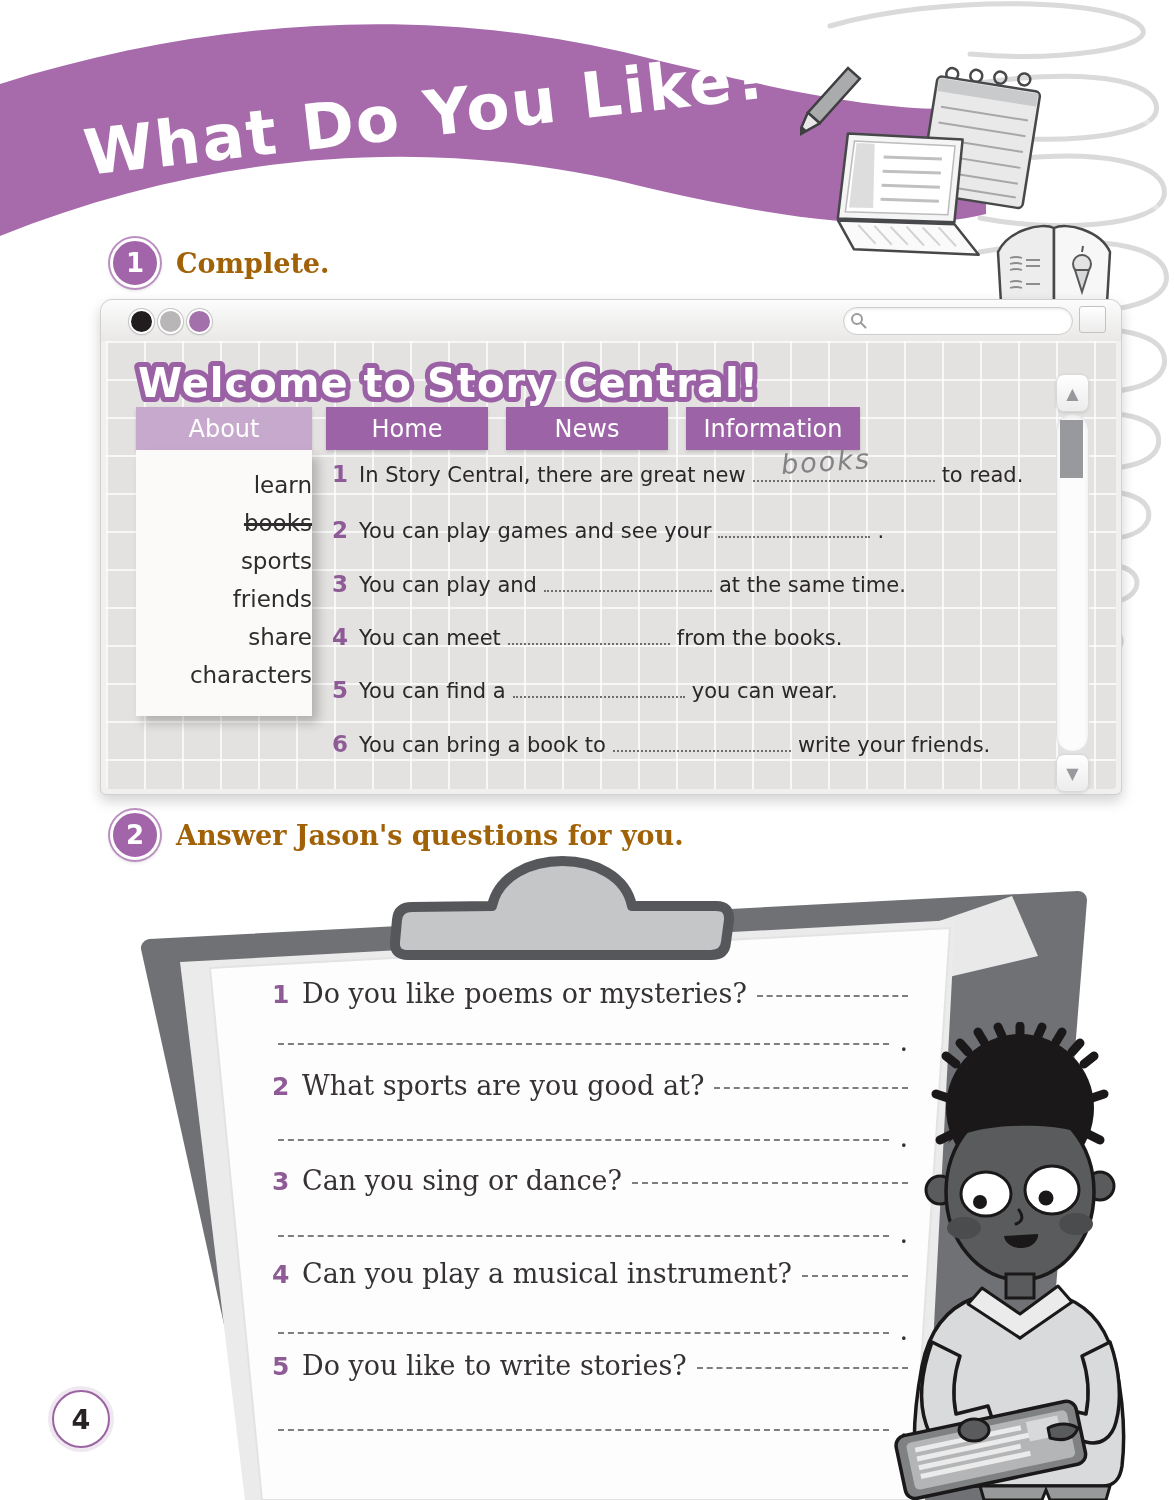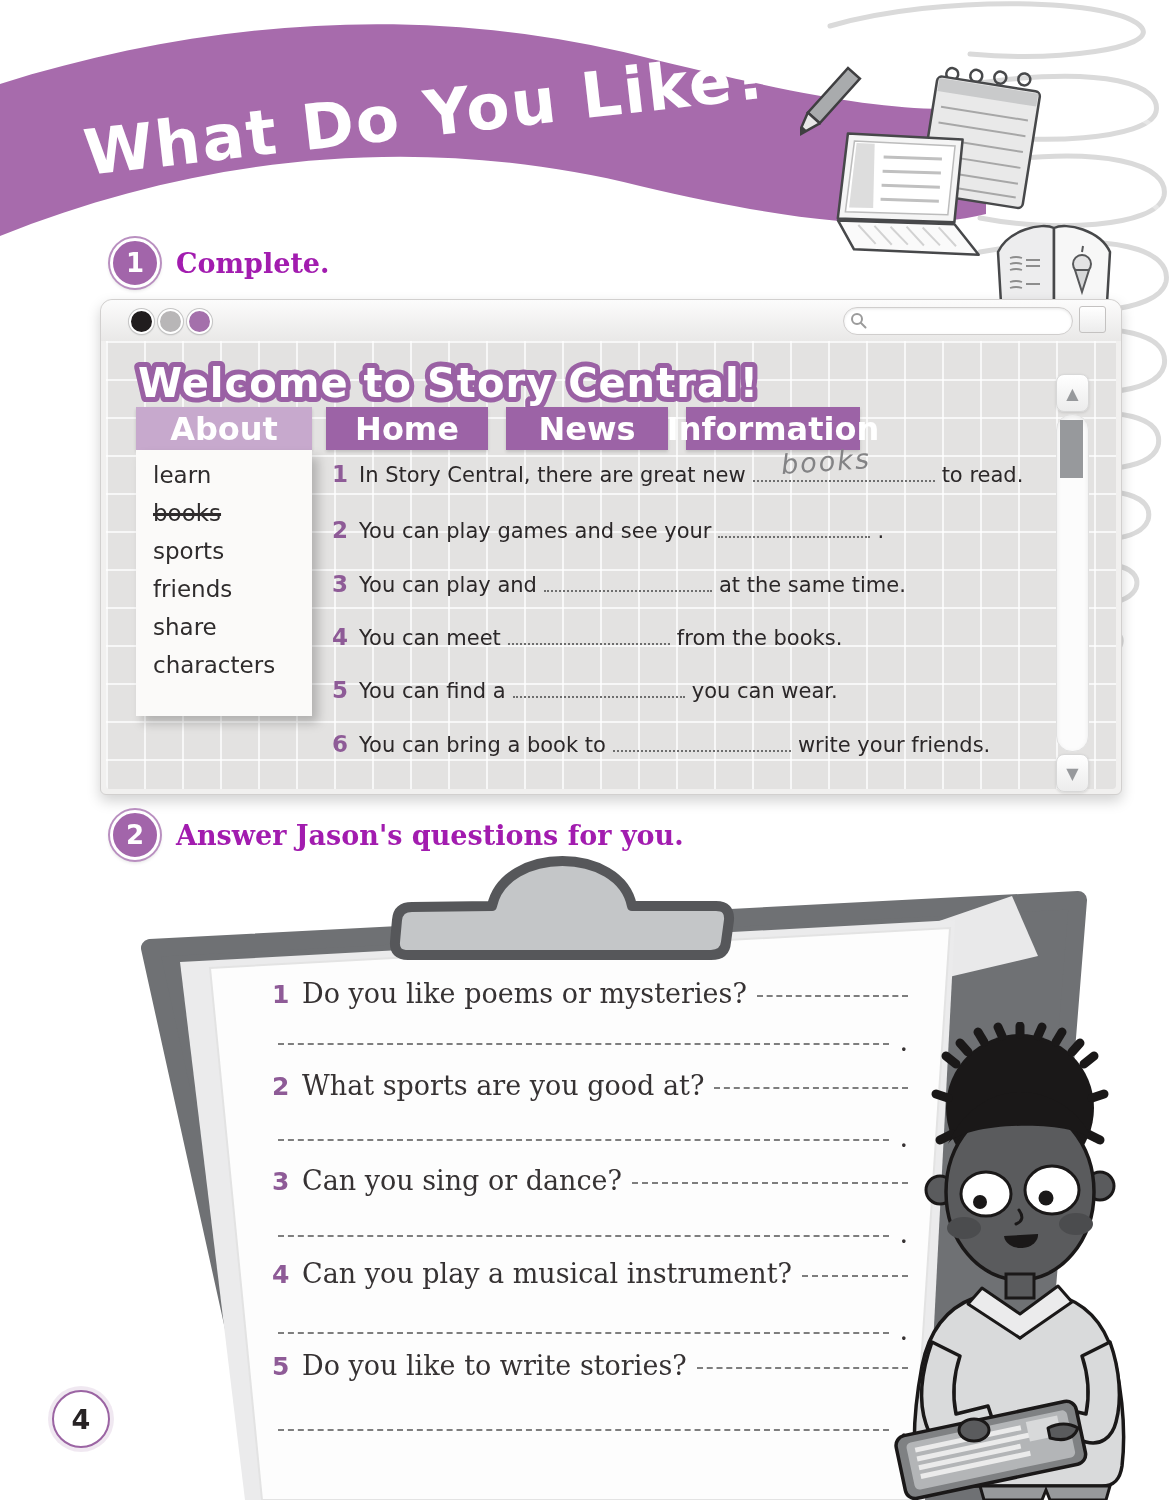--- a/index.html
+++ b/index.html
@@ -14,21 +14,21 @@
     font-size:63px;font-weight:800;letter-spacing:2px;transform:rotate(-6.5deg);
     font-family:"DejaVu Sans",sans-serif;white-space:nowrap;}
   .deco-svg{position:absolute;left:800px;top:40px;z-index:2;}
   
   .ex-header{position:absolute;z-index:2;display:flex;align-items:center;}
   .ex1{left:110px;top:238px;}
   .ex2{left:110px;top:810px;}
   .ex-circle{width:44px;height:44px;border-radius:50%;background:#a265aa;border:3px solid #fff;
     box-shadow:0 0 0 2px #b98fc0,0 2px 4px rgba(0,0,0,.18);display:flex;align-items:center;justify-content:center;
     color:#fff;font-size:26px;font-weight:bold;}
-  .ex-label{margin-left:16px;font-family:"DejaVu Serif",serif;font-weight:bold;font-size:27px;color:#a21caf;}
+  .ex-label{margin-left:16px;font-family:"DejaVu Serif",serif;font-weight:bold;font-size:27px;color:#a16207;}
   
   .browser{position:absolute;left:100px;top:299px;width:1020px;height:494px;z-index:2;
     background:#f1f0ef;border:1px solid #d2d0cf;border-radius:12px 12px 6px 6px;
     box-shadow:0 6px 14px rgba(0,0,0,.18);}
   .titlebar{position:absolute;top:0;left:0;right:0;height:41px;border-radius:12px 12px 0 0;
     background:linear-gradient(#fcfcfc,#e9e8e7);}
   .dot{position:absolute;top:9px;width:21px;height:21px;border-radius:50%;border:2px solid #fff;
     box-shadow:0 0 0 1px #c6c6c6,0 1px 2px rgba(0,0,0,.2);}
   .dot1{left:28px;background:#211d1e;}
   .dot2{left:57px;background:#b8b6b7;}
@@ -38,28 +38,28 @@
   .search svg{position:absolute;left:6px;top:4px;}
   .winbox{position:absolute;right:15px;top:6px;width:25px;height:25px;
     background:linear-gradient(#fff,#ececec);border:1px solid #c4c2c1;border-radius:3px;}
   .content{position:absolute;top:41px;left:5px;right:5px;bottom:5px;border-radius:0 0 4px 4px;
     background-color:#e3e2e1;
     background-image:linear-gradient(rgba(255,255,255,.72) 2px,transparent 2px),
       linear-gradient(90deg,rgba(255,255,255,.72) 2px,transparent 2px);
     background-size:38px 38px;overflow:hidden;}
   .site-title-svg{position:absolute;left:24px;top:10px;}
   .tab{position:absolute;top:66px;height:43px;background:#9c63a6;color:#fff;
-    font-size:32px;font-weight:700;display:flex;align-items:center;justify-content:center;
+    font-size:24px;font-weight:400;display:flex;align-items:center;justify-content:center;
     box-shadow:0 2px 3px rgba(0,0,0,.15);}
   .tab-about{left:30px;width:176px;background:#c7a9cd;}
   .tab-home{left:220px;width:162px;}
   .tab-news{left:400px;width:162px;}
   .tab-info{left:580px;width:174px;}
   .dropdown{position:absolute;left:30px;top:109px;width:176px;height:266px;background:#fbfaf9;
-    box-shadow:6px 7px 10px rgba(0,0,0,.22);padding-top:6px;box-sizing:border-box;}
+    box-shadow:6px 7px 10px rgba(0,0,0,.22);padding-top:16px;box-sizing:border-box;text-align:right;}
   .dd-item{height:38px;line-height:38px;padding-left:17px;font-size:23px;color:#2f2c2d;}
   .struck{text-decoration:line-through;text-decoration-thickness:3px;}
   .sentence{position:absolute;left:226px;display:flex;align-items:baseline;white-space:nowrap;
     font-size:21px;color:#2b2728;font-weight:500;}
   .s1{top:120px;} .s2{top:176px;} .s3{top:230px;} .s4{top:283px;} .s5{top:336px;} .s6{top:390px;}
   .s-num{font-weight:bold;color:#8e5b97;margin-right:11px;font-size:23px;}
   .blank{display:inline-block;border-bottom:2px dotted #6e6e6e;height:14px;margin:0 7px;position:relative;}
   .b1{width:182px;} .b2{width:152px;} .b3{width:168px;} .b4{width:162px;} .b5{width:172px;} .b6{width:178px;}
   .hand{position:absolute;left:28px;top:-20px;font-style:italic;font-size:27px;color:#838385;
     transform:rotate(-4deg);letter-spacing:2px;}

